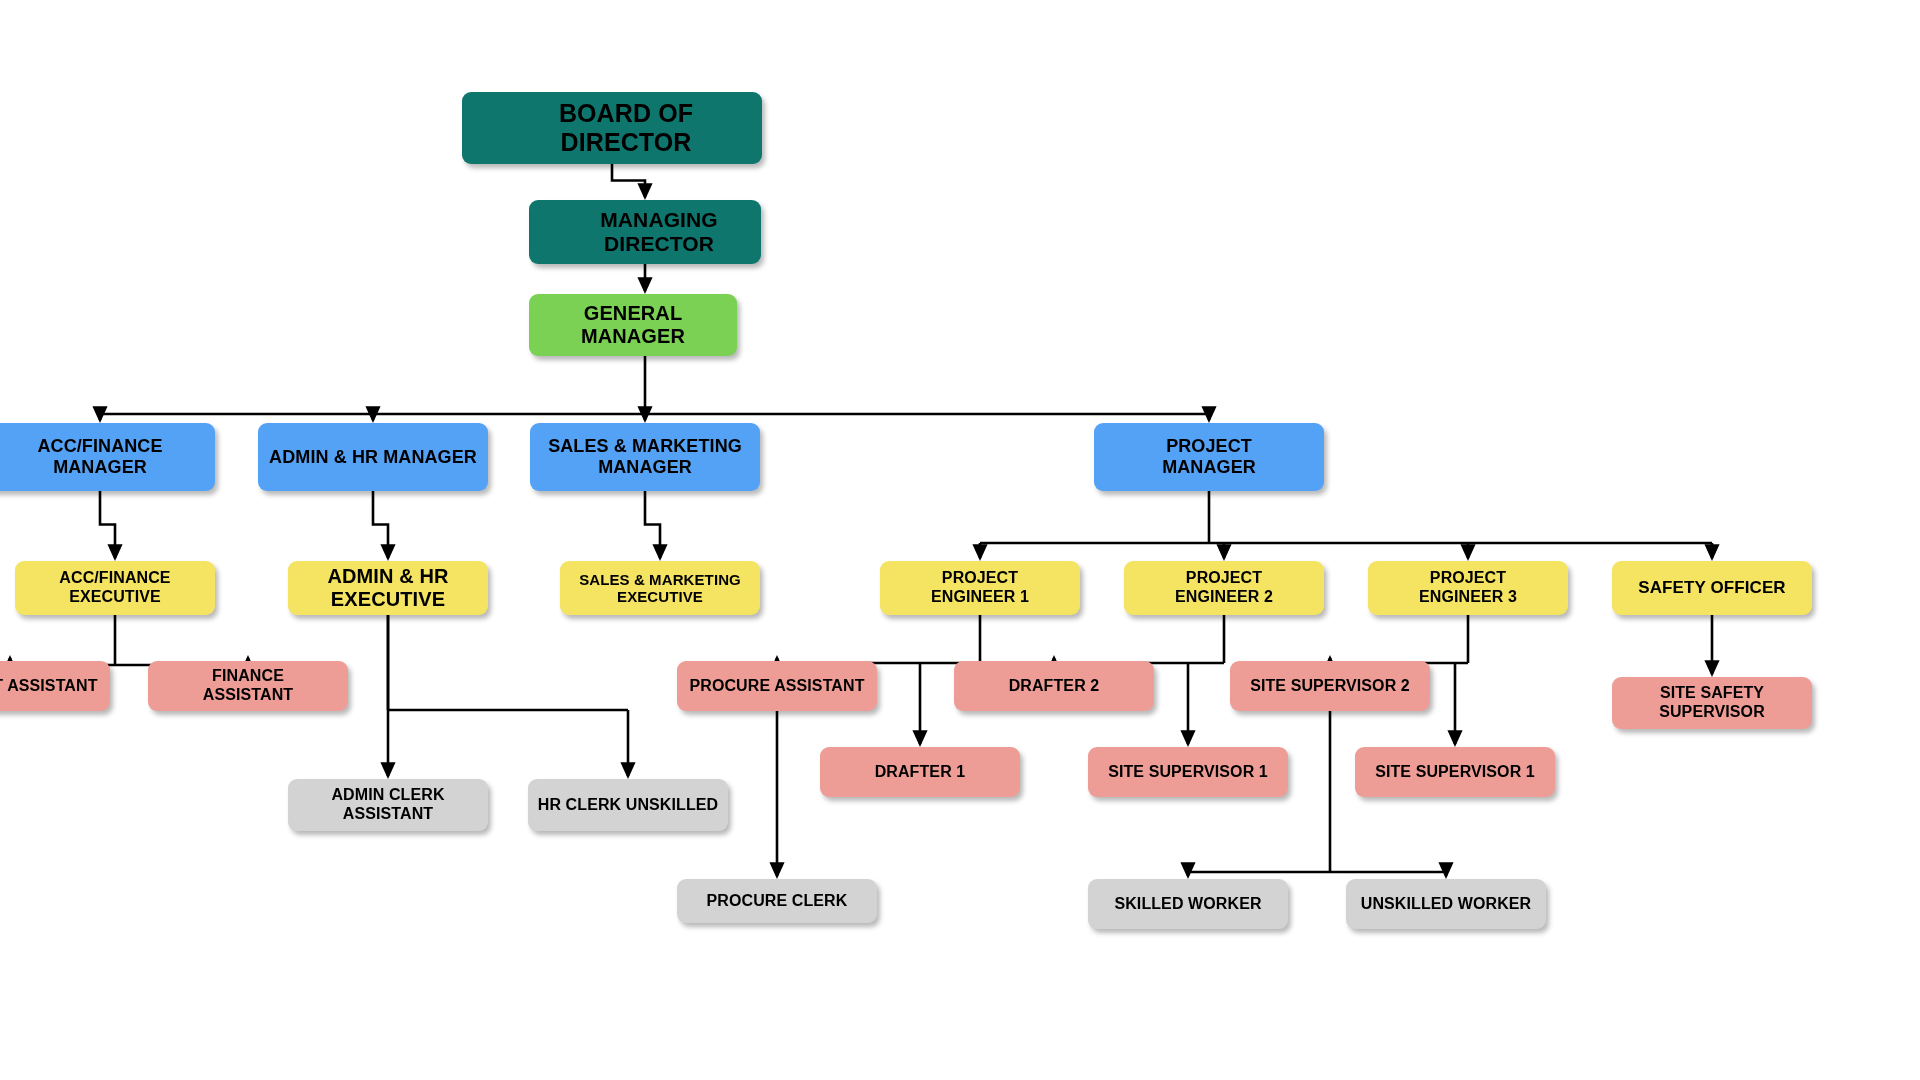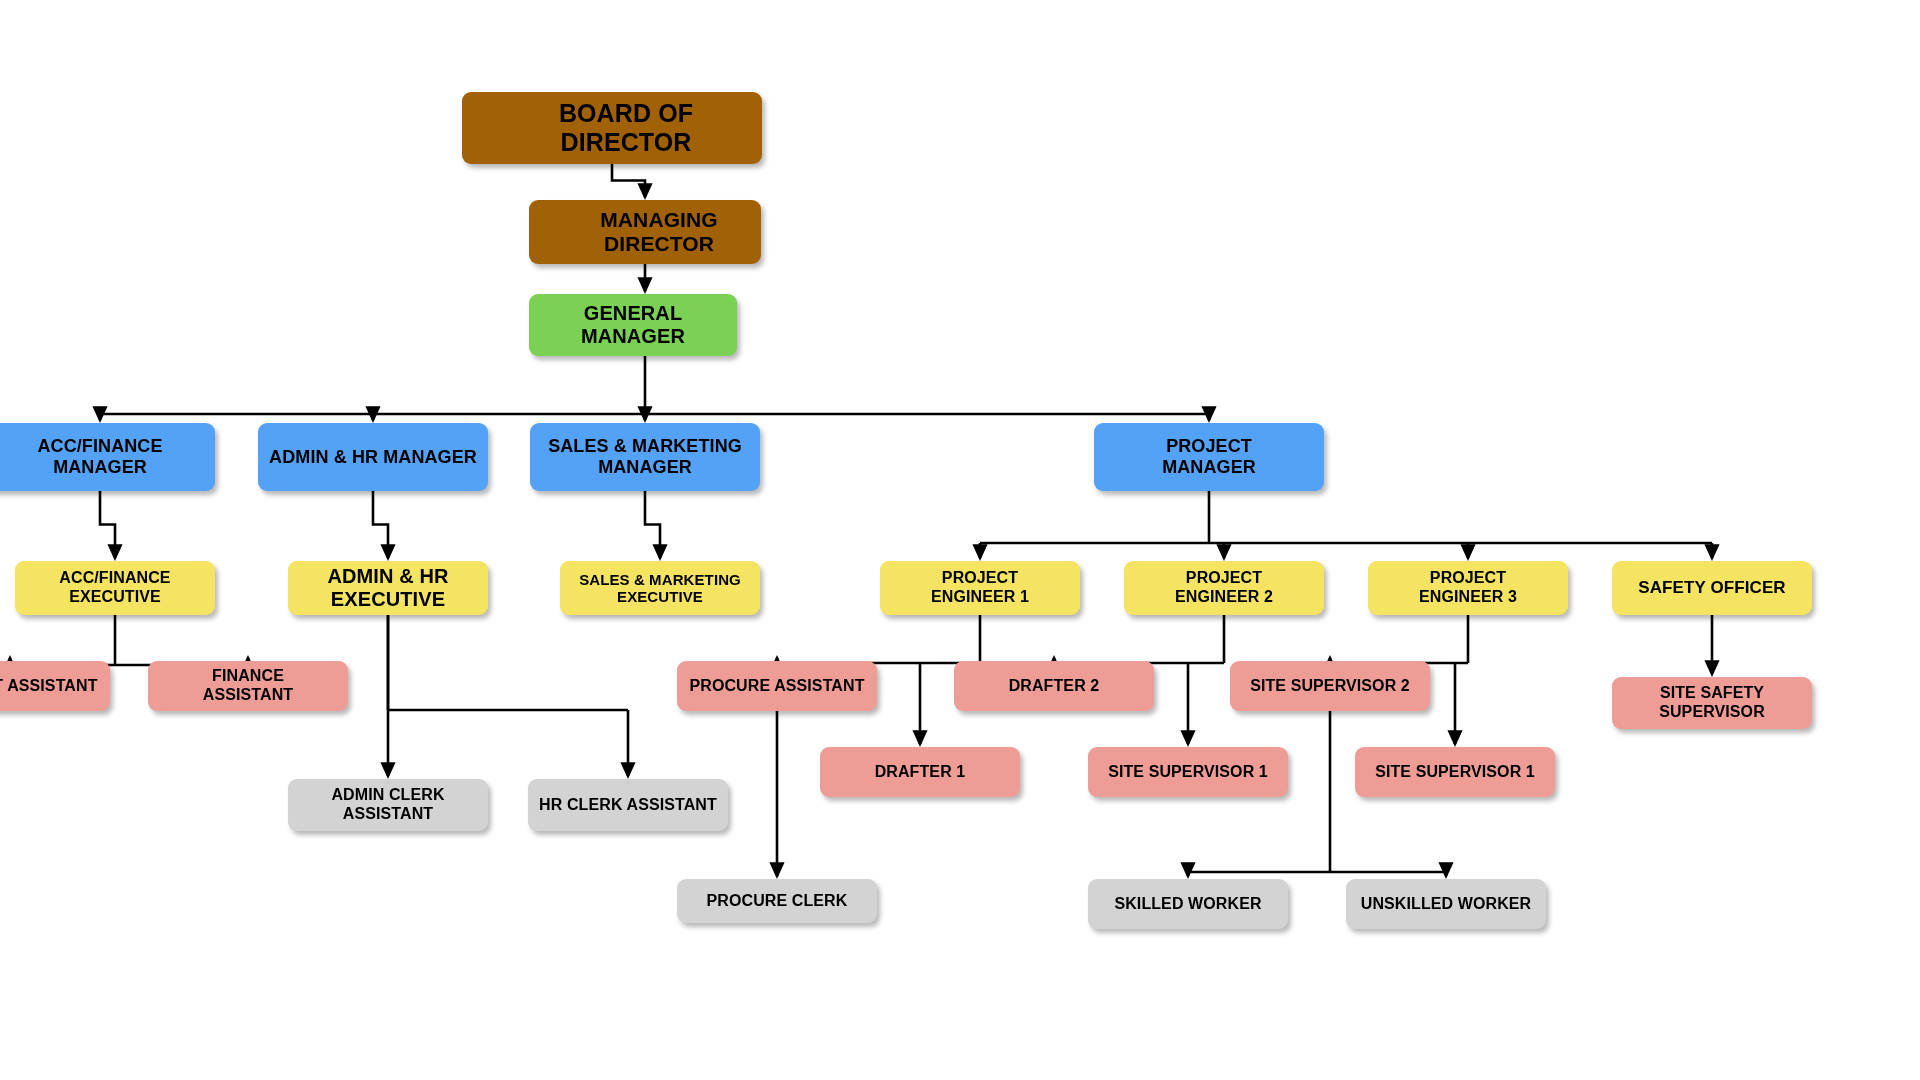--- a/index.html
+++ b/index.html
@@ -46,21 +46,21 @@
     -webkit-font-smoothing: antialiased;
   }
 
   .node-label {
     display: block;
     white-space: pre-line;
     width: 100%;
   }
 
   
-  .c-orange { background: #a16207; padding-left: 34px; }
+  .c-orange { background: #0f766e; padding-left: 34px; }
   .c-green  { background: #7BD153; }
   .c-blue   { background: #54A2F5; }
   .c-yellow { background: #F5E461; }
   .c-salmon { background: #EE9D96; }
   .c-grey   { background: #D3D3D3; }
 </style>
 </head>
 <body>
 
 <div id="chart-root">
@@ -196,21 +196,21 @@
         <span class="node-label">SITE SUPERVISOR 1</span>
       </div>
       <div class="node c-salmon" style="left: 1355px; top: 747px; width: 200px; height: 50px; font-size: 16px;">
         <span class="node-label">SITE SUPERVISOR 1</span>
       </div>
       <div class="node c-grey" style="left: 288px; top: 779px; width: 200px; height: 52px; font-size: 16px;">
         <span class="node-label">ADMIN CLERK
 ASSISTANT</span>
       </div>
       <div class="node c-grey" style="left: 528px; top: 779px; width: 200px; height: 52px; font-size: 16px;">
-        <span class="node-label">HR CLERK ASSISTANT</span>
+        <span class="node-label">HR CLERK UNSKILLED</span>
       </div>
       <div class="node c-grey" style="left: 677px; top: 879px; width: 200px; height: 44px; font-size: 16px; text-align: center;">
         <span class="node-label">PROCURE CLERK</span>
       </div>
       <div class="node c-grey" style="left: 1088px; top: 879px; width: 200px; height: 50px; font-size: 16px;">
         <span class="node-label">SKILLED WORKER</span>
       </div>
       <div class="node c-grey" style="left: 1346px; top: 879px; width: 200px; height: 50px; font-size: 16px;">
         <span class="node-label">UNSKILLED WORKER</span>
       </div>

